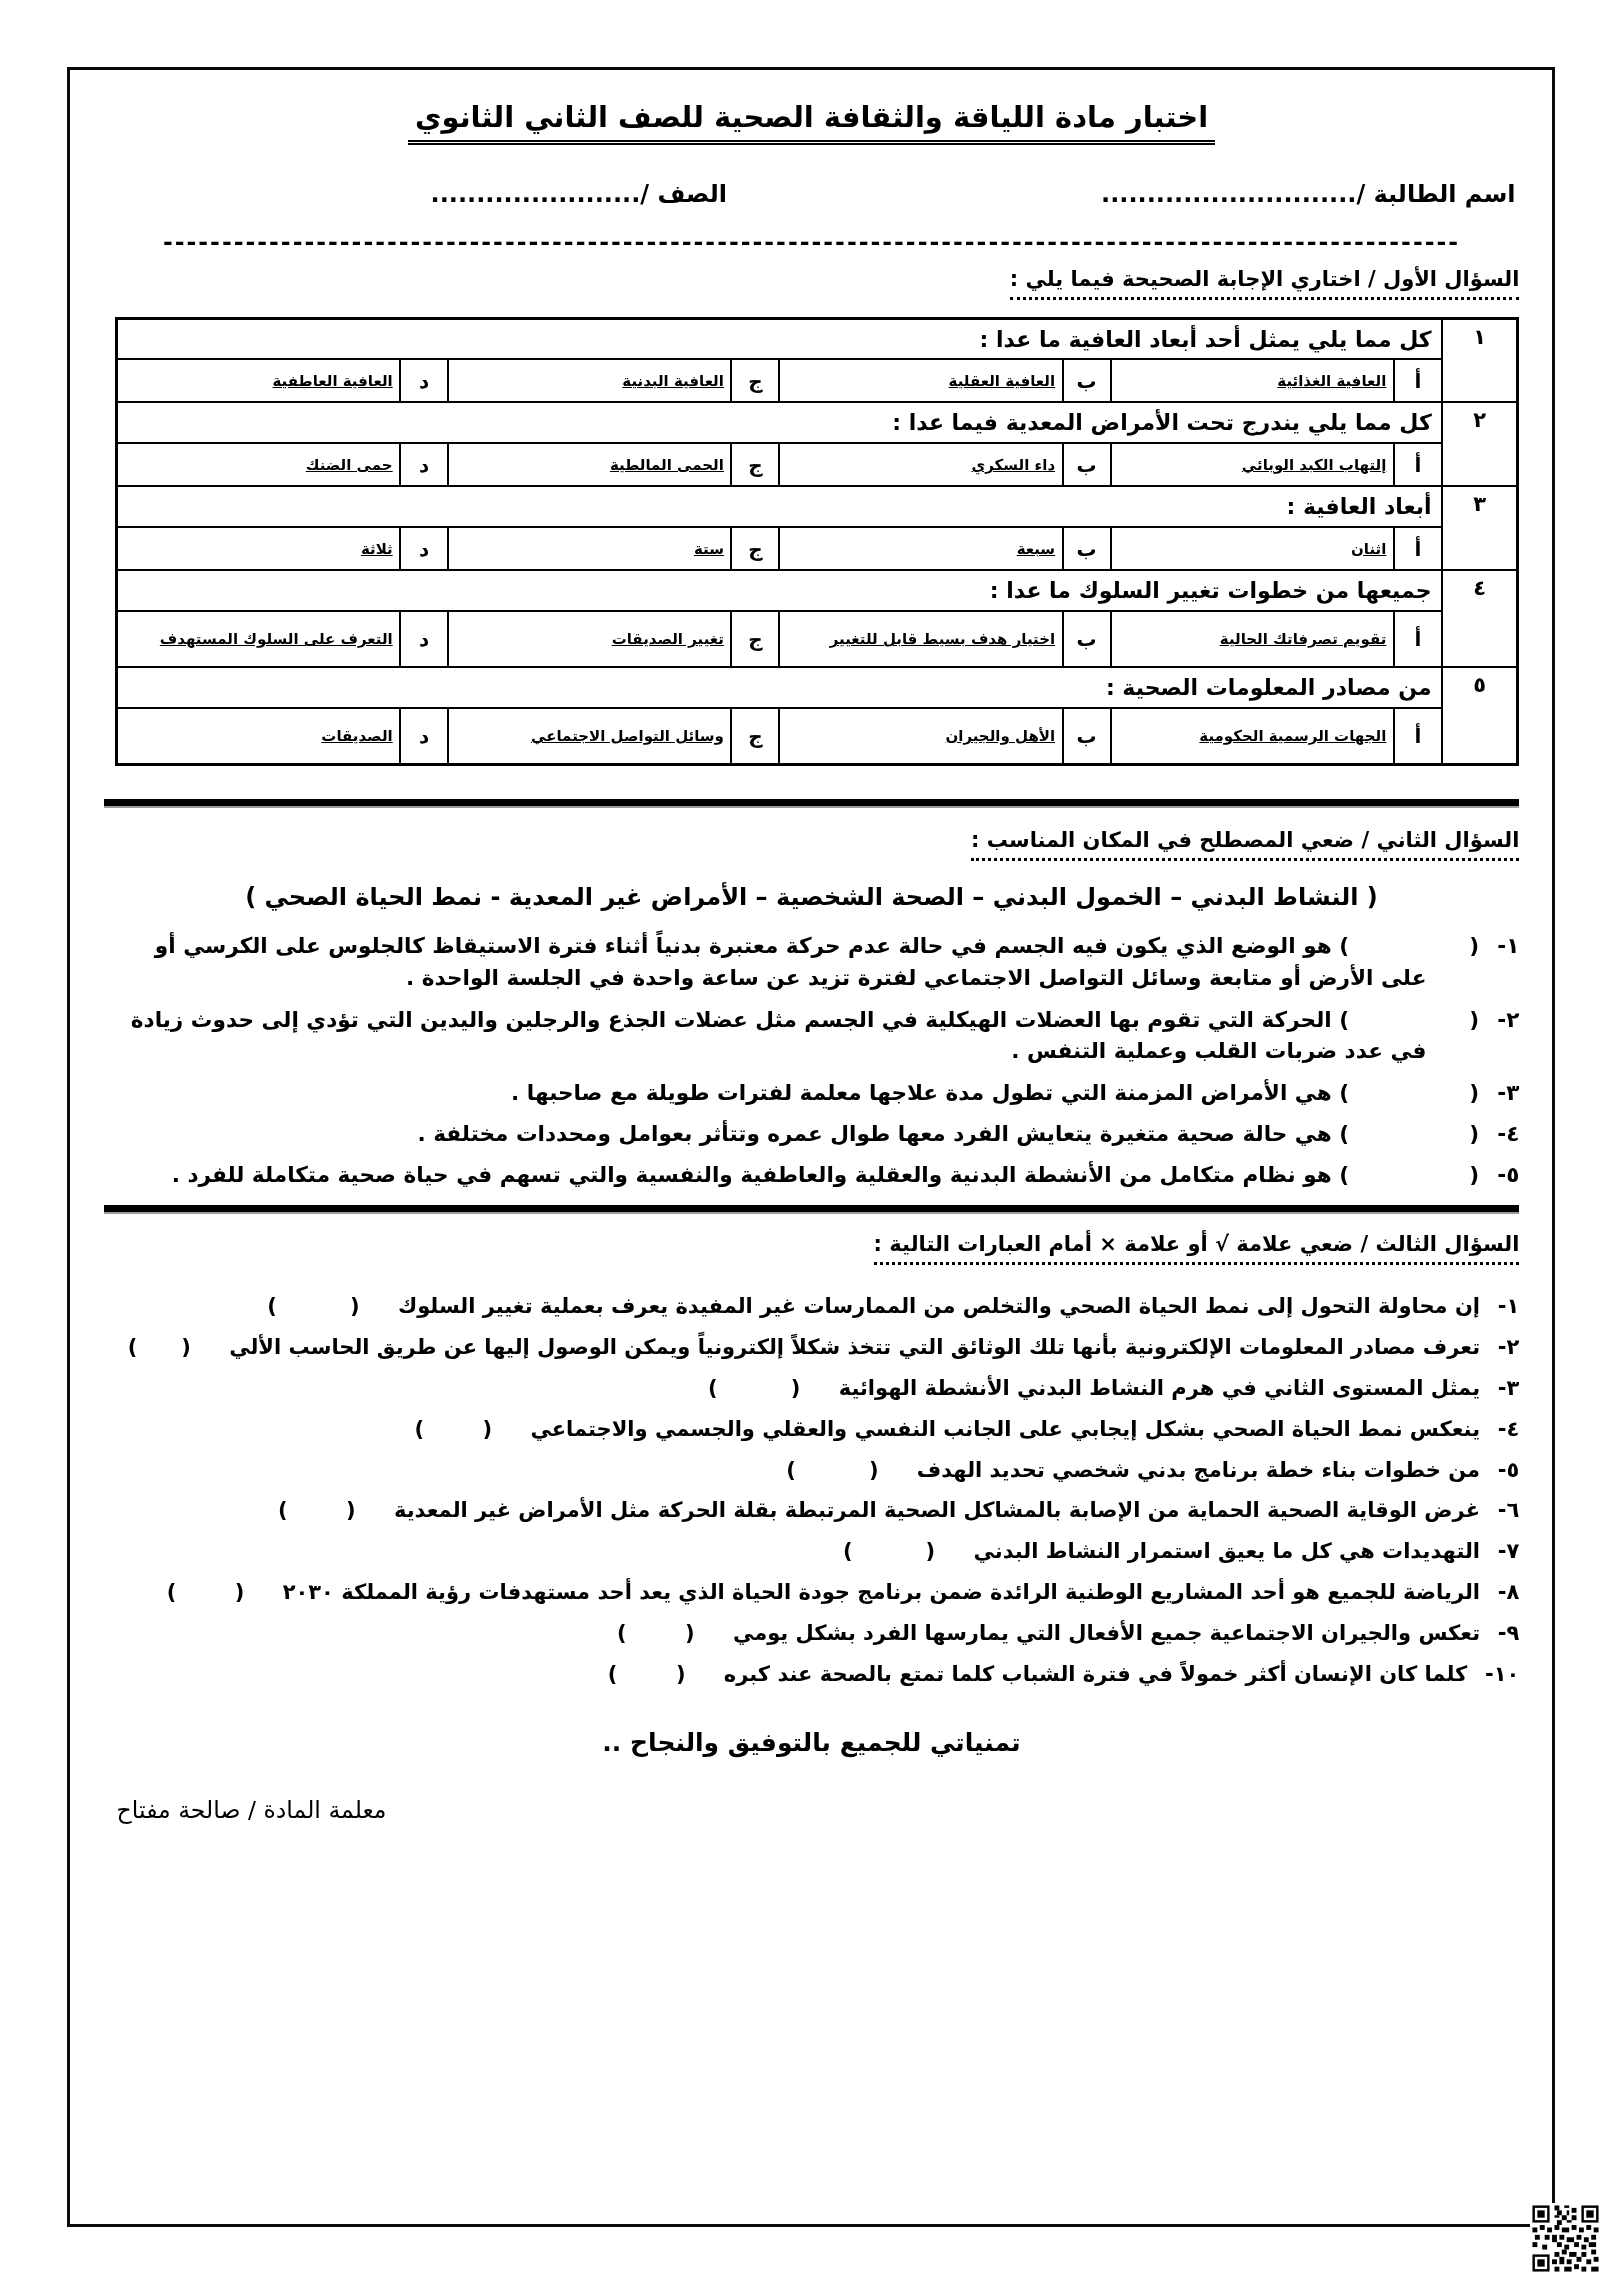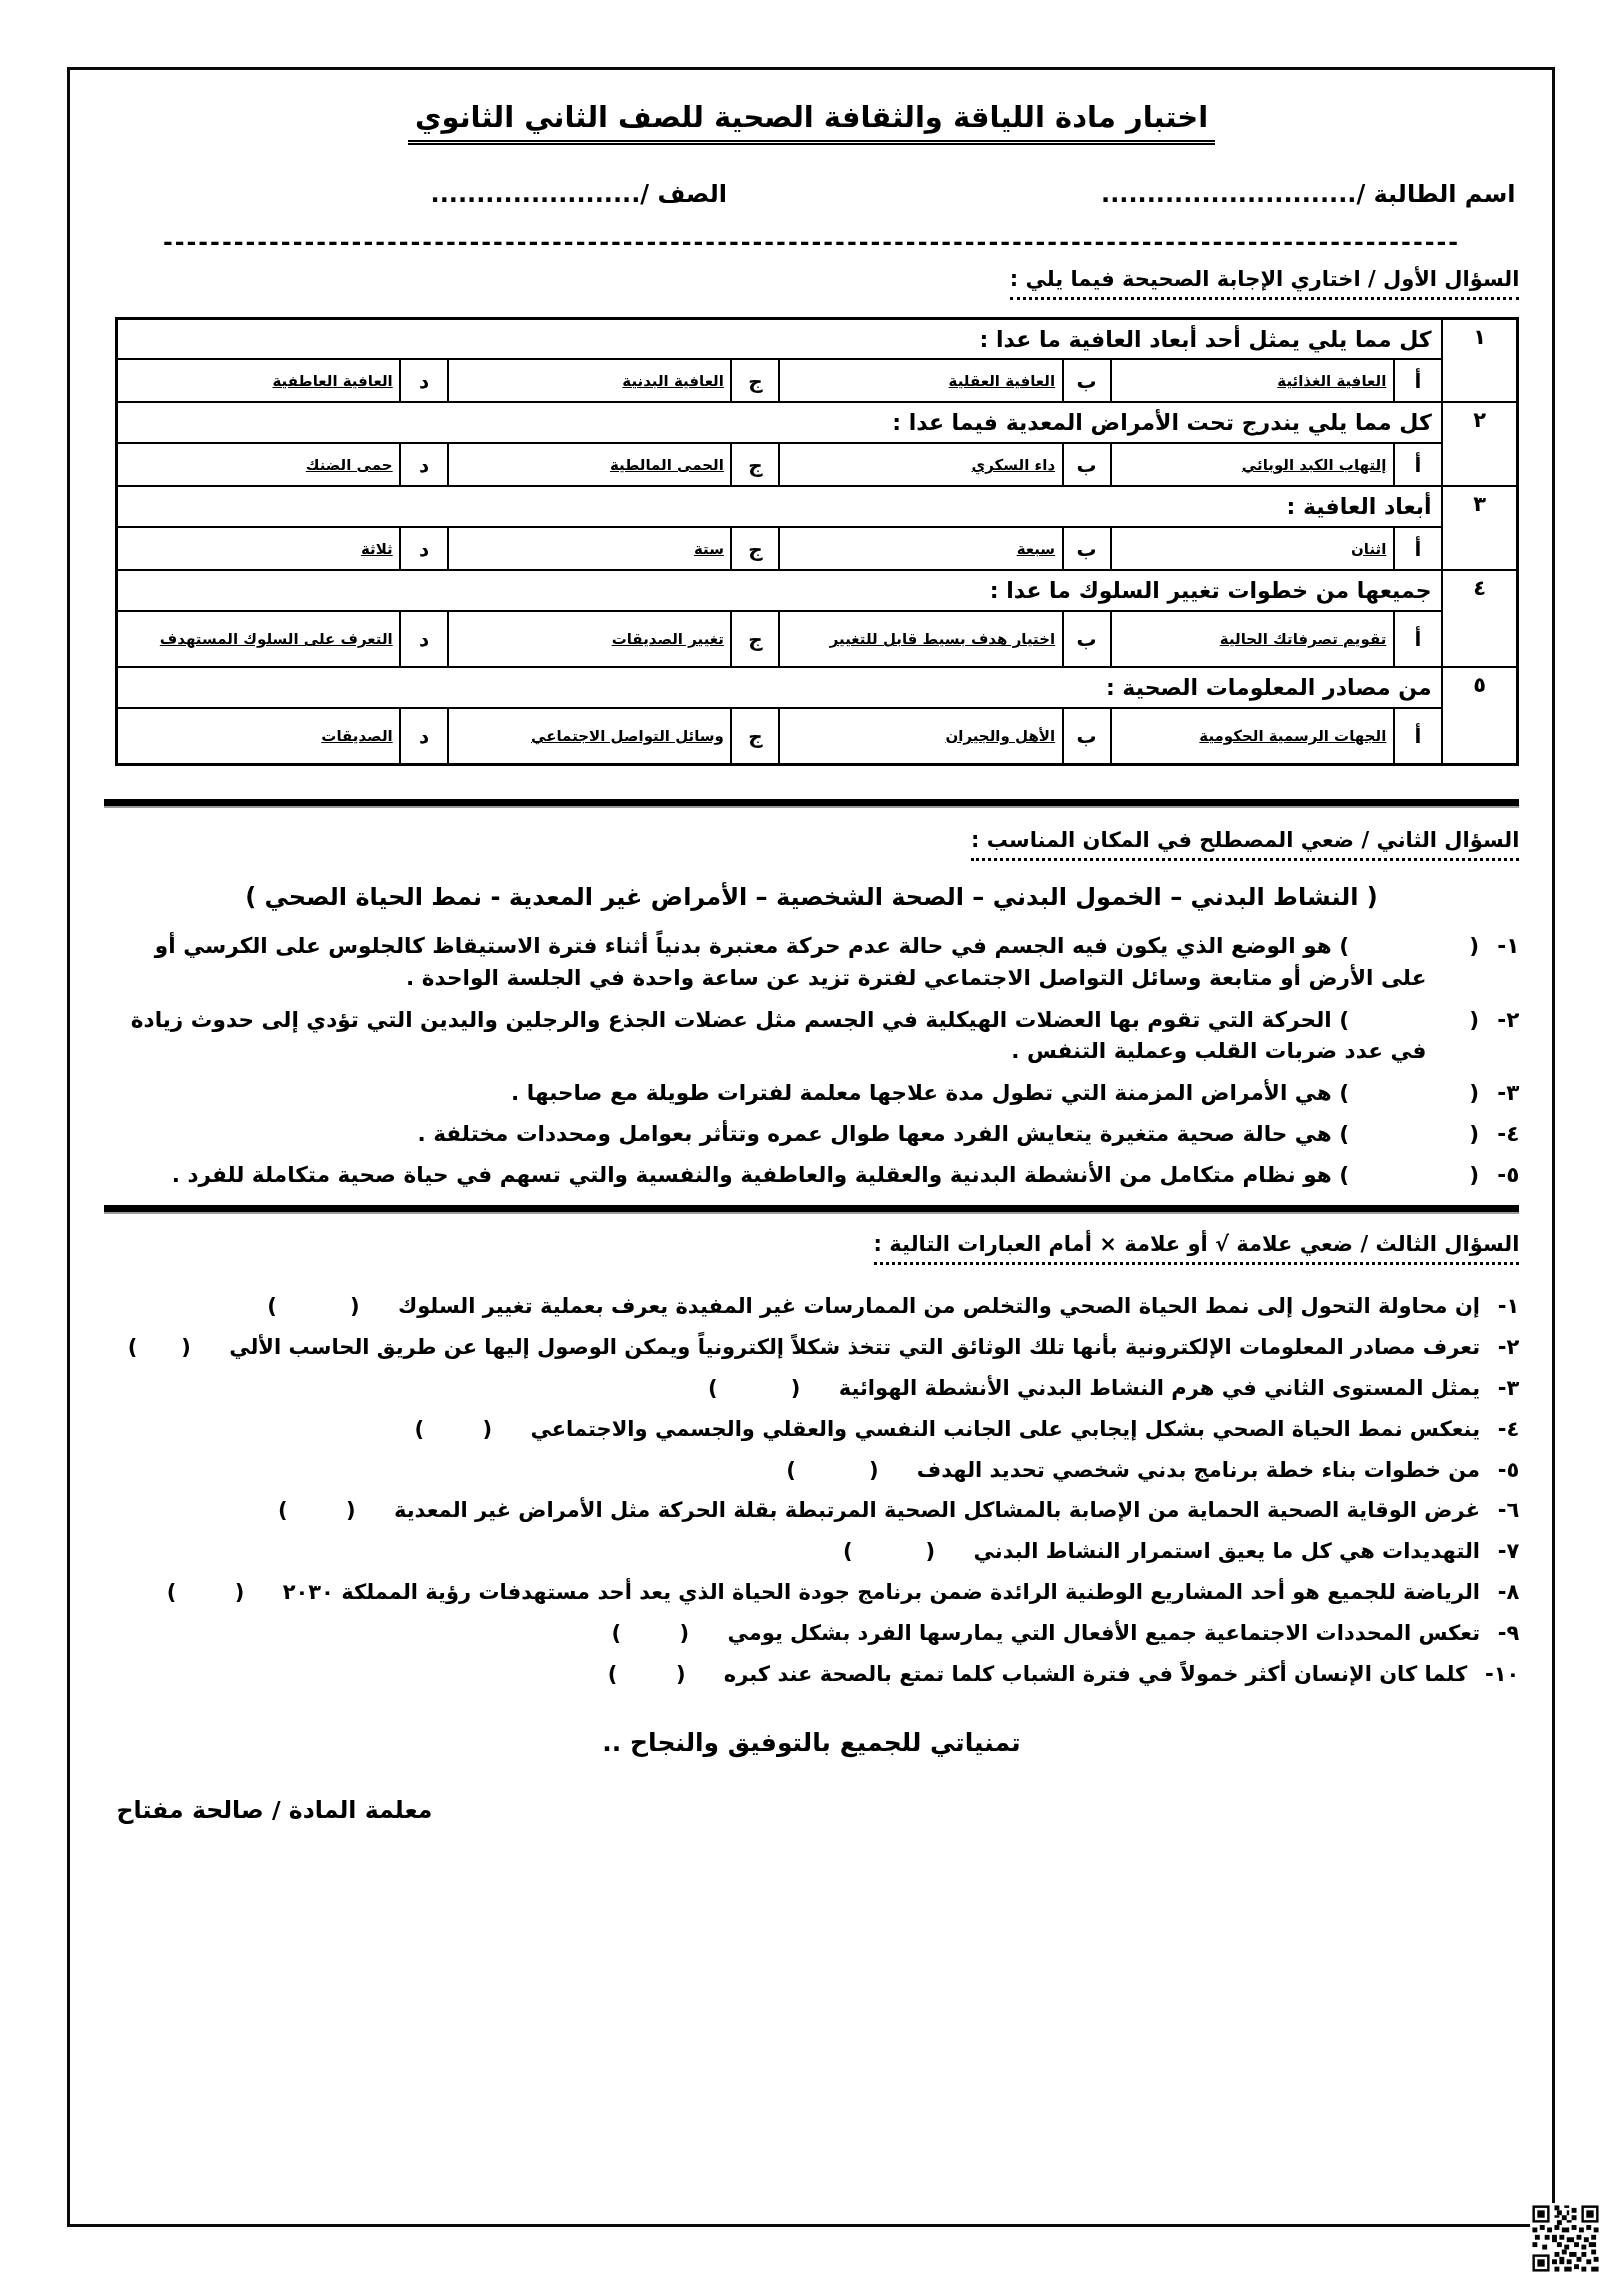--- a/index.html
+++ b/index.html
@@ -62,21 +62,21 @@
   .q2-items { margin-top: 19.6px; font-size: 21.6px; line-height: 1.48; }
   .item2 { font-weight: bold; padding-right: 93px; text-indent: -93px; margin-bottom: 9.2px; }
   .inum { margin-left: 10.5px; }
   .paren { white-space: pre; }
   
   .q3-items { margin-top: 27.5px; font-size: 21px; line-height: 1.42; }
   .item3 { font-weight: bold; padding-right: 60px; text-indent: -60px; margin-bottom: 11px; }
   .paren3 { margin-right: 31px; }
   
   .wish { text-align: center; font-size: 25px; font-weight: bold; margin-top: 38px; }
-  .teacher { text-align: left; font-size: 23.6px; font-weight: bold; margin: 39px 0 0 13px; }
+  .teacher { text-align: left; font-size: 23.6px; font-weight: normal; margin: 39px 0 0 13px; }
   .qr {
     position: absolute; left: 1530px; top: 2203px;
     width: 71px; height: 71px; background: #fff;
   }
   .qr svg { width: 100%; height: 100%; }
   .qr rect { fill: #000; }
   .qr rect.w { fill: #fff; }
 </style>
 </head>
 <body>
@@ -268,21 +268,21 @@
       <span>التهديدات هي كل ما يعيق استمرار النشاط البدني</span>
       <span class="paren paren3">(          )</span>
     </div>
     <div class="item3">
       <span class="inum">٨-</span>
       <span>الرياضة للجميع هو أحد المشاريع الوطنية الرائدة ضمن برنامج جودة الحياة الذي يعد أحد مستهدفات رؤية المملكة ٢٠٣٠</span>
       <span class="paren paren3">(        )</span>
     </div>
     <div class="item3">
       <span class="inum">٩-</span>
-      <span>تعكس المحددات الاجتماعية جميع الأفعال التي يمارسها الفرد بشكل يومي</span>
+      <span>تعكس والجيران الاجتماعية جميع الأفعال التي يمارسها الفرد بشكل يومي</span>
       <span class="paren paren3">(        )</span>
     </div>
     <div class="item3">
       <span class="inum">١٠-</span>
       <span>كلما كان الإنسان أكثر خمولاً في فترة الشباب كلما تمتع بالصحة عند كبره</span>
       <span class="paren paren3">(        )</span>
     </div>
   </div>
 
   <div class="wish">تمنياتي للجميع بالتوفيق والنجاح ..</div>

